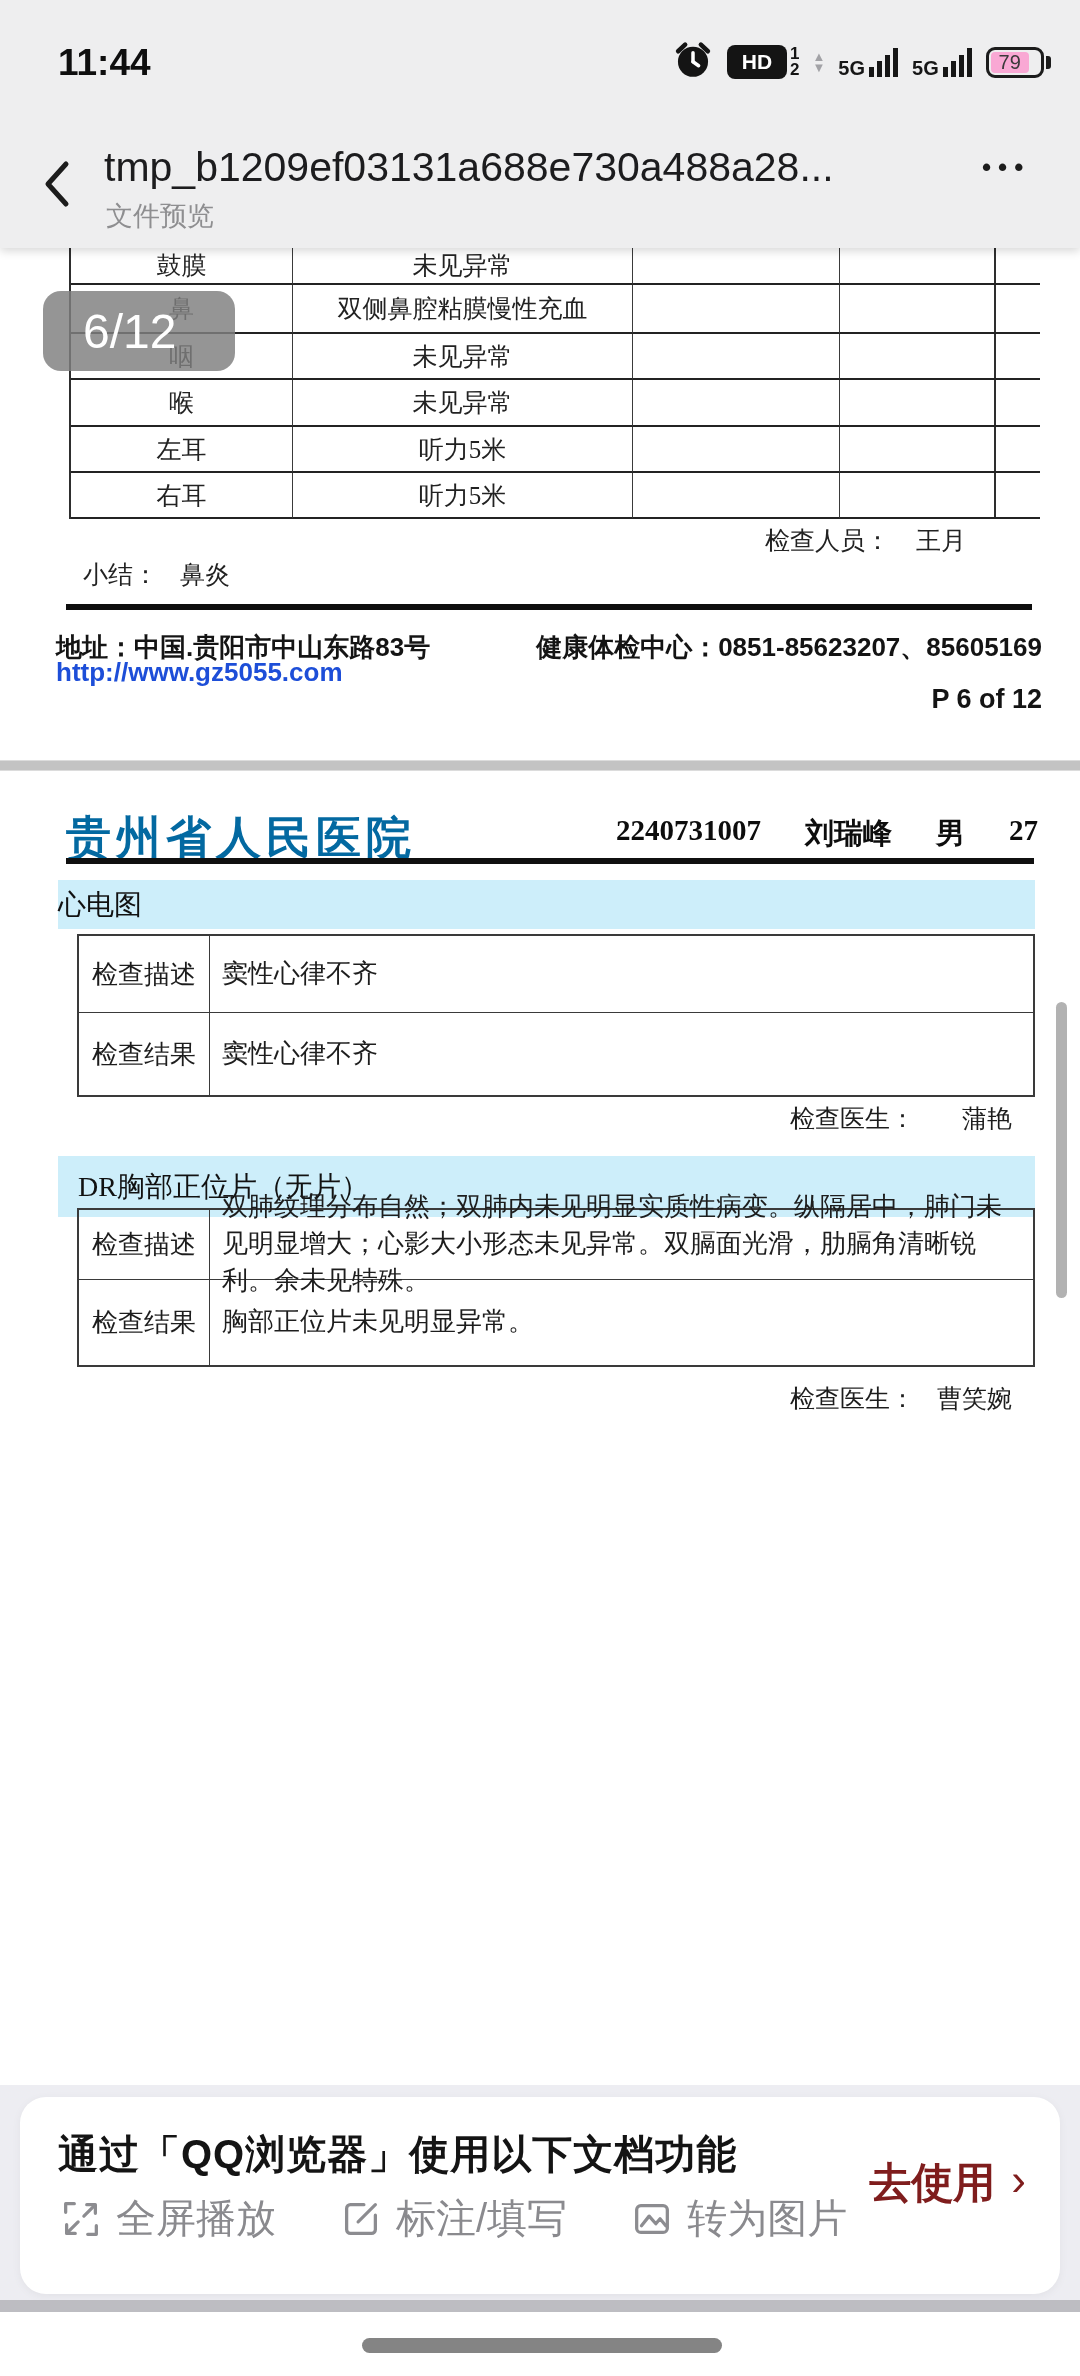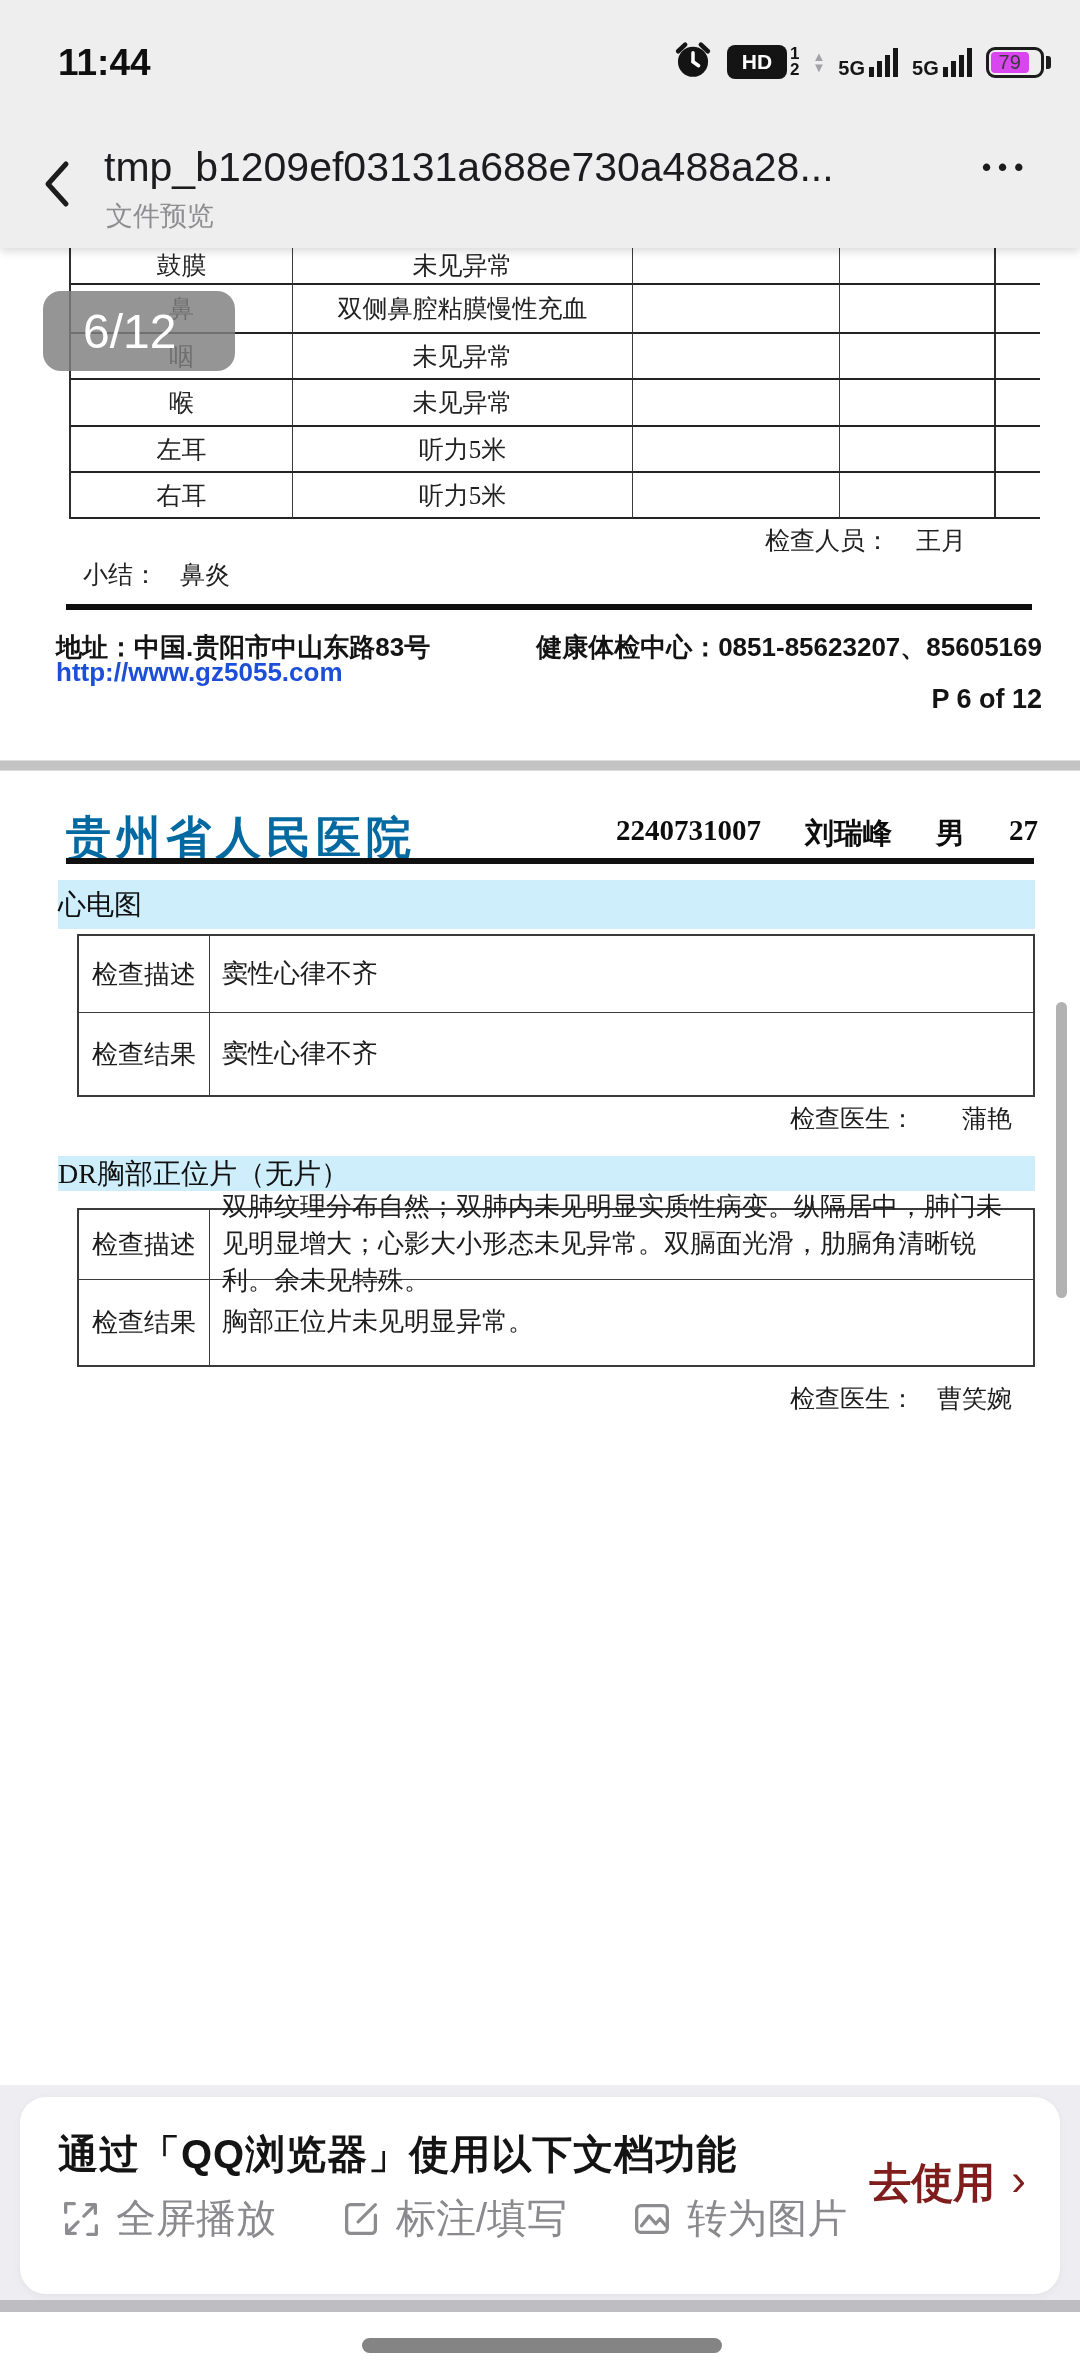--- a/index.html
+++ b/index.html
@@ -18,21 +18,21 @@
   .status-time { position:absolute; left:58px; top:42px; font-size:37px; font-weight:700; color:#0f0f0f; }
   .status-icons { position:absolute; left:672px; top:38px; height:48px; display:flex; align-items:center; gap:13px; }
   .hd-wrap { display:flex; align-items:center; gap:3px; }
   .hd-badge { width:60px; height:34px; background:#141414; border-radius:8px; color:#fff; font-size:21px; font-weight:800; display:flex; align-items:center; justify-content:center; letter-spacing:0; }
   .sim-col { display:flex; flex-direction:column; justify-content:center; font-size:17px; font-weight:700; color:#141414; line-height:16px; }
   .updown { display:flex; flex-direction:column; justify-content:center; font-size:13px; line-height:11px; color:#a2a2a6; }
   .net { display:flex; align-items:flex-end; gap:4px; }
   .net-label { font-size:20px; font-weight:800; color:#161616; line-height:18px; }
   .battery-wrap { display:flex; align-items:center; }
   .battery { width:58px; height:31px; border:3px solid #1c1c1c; border-radius:9px; padding:2px; background:#eeeeef; }
-  .battery-fill { height:100%; width:79%; background:#d946ef; border-radius:4px; display:flex; align-items:center; justify-content:center; }
+  .battery-fill { height:100%; width:79%; background:#f9a8d4; border-radius:4px; display:flex; align-items:center; justify-content:center; }
   .battery-num { font-size:20px; color:#3a3a3a; }
   .battery-nub { width:5px; height:13px; background:#1c1c1c; border-radius:0 3px 3px 0; margin-left:2px; }
   .back-btn { position:absolute; left:38px; top:156px; width:40px; height:56px; }
   .tb-title { position:absolute; left:104px; top:144px; width:850px; font-size:41px; color:#1c1c1e; white-space:nowrap; overflow:hidden; }
   .tb-sub { position:absolute; left:106px; top:198px; font-size:27px; color:#8e8e90; }
   .menu-dots { position:absolute; left:982px; top:152px; font-size:26px; letter-spacing:7px; color:#1c1c1c; font-weight:700; }
   
   .doc { position:absolute; left:0; top:248px; width:1080px; height:1837px; background:#fff; }
   .p6-table { position:absolute; left:69px; top:0px; width:927px; border-left:2px solid #2e2e2e; border-right:2px solid #2e2e2e;
     display:grid; grid-template-columns:222px 340px 207px 200px; font-family:"Liberation Serif", serif; font-size:25px; color:#222; }
@@ -50,21 +50,21 @@
   .foot-center { position:absolute; right:38px; top:382px; font-size:26px; font-weight:700; color:#141414; }
   .foot2 { position:absolute; left:56px; top:409px; font-size:26px; font-weight:700; color:#1d4ed8; }
   .foot-page { position:absolute; right:38px; top:436px; font-size:27px; font-weight:700; color:#141414; }
   .page-gap { position:absolute; left:0; top:512px; width:1080px; height:11px; background:#c3c3c3; border-top:1px solid #dcdcdc; border-bottom:1px solid #dcdcdc; }
   
   .hospital { position:absolute; left:66px; top:560px; font-family:"Liberation Serif", serif; font-weight:700; font-size:45px; letter-spacing:5px; color:#0369a1; }
   .patient { position:absolute; right:42px; top:566px; display:flex; gap:44px; font-family:Liberation Serif, serif; font-weight:700; font-size:29px; color:#0d0d0d; }
   .header-line { position:absolute; left:66px; top:610px; width:968px; height:6px; background:#101010; }
   .banner { position:absolute; left:58px; width:977px; background:#cdeefa; font-family:"Liberation Serif", serif; font-size:28px; color:#111; display:flex; align-items:center; }
   .banner1 { top:632px; height:49px; }
-  .banner2 { top:908px; height:35px; }
+  .banner2 { top:908px; height:61px;padding-left:20px; }
   .sec-table { position:absolute; left:77px; width:958px; border:2px solid #3a3a3a; display:grid; grid-template-columns:131px 823px;
     font-family:"Liberation Serif", serif; font-size:26px; color:#1d1d1d; }
   .sec-table .lbl { border-right:1px solid #3a3a3a; display:flex; align-items:center; justify-content:center; }
   .sec-table .val { display:flex; align-items:center; padding:6px 12px; line-height:1.42; }
   .sec-table .bline { border-bottom:1px solid #3a3a3a; }
   .t1 { top:686px; } .t1 .row1 { height:77px; } .t1 .row2 { height:82px; }
   .t2 { top:960px; } .t2 .row1 { height:70px; } .t2 .row2 { height:85px; }
   .doctor { position:absolute; left:790px; width:222px; display:flex; justify-content:space-between; font-family:"Liberation Serif", serif; font-size:25px; color:#1d1d1d; }
   .doc1 { top:854px; } .doc2 { top:1134px; }
   .scrollbar { position:absolute; left:1056px; top:754px; width:11px; height:296px; border-radius:6px; background:rgba(0,0,0,0.30); z-index:6; }

